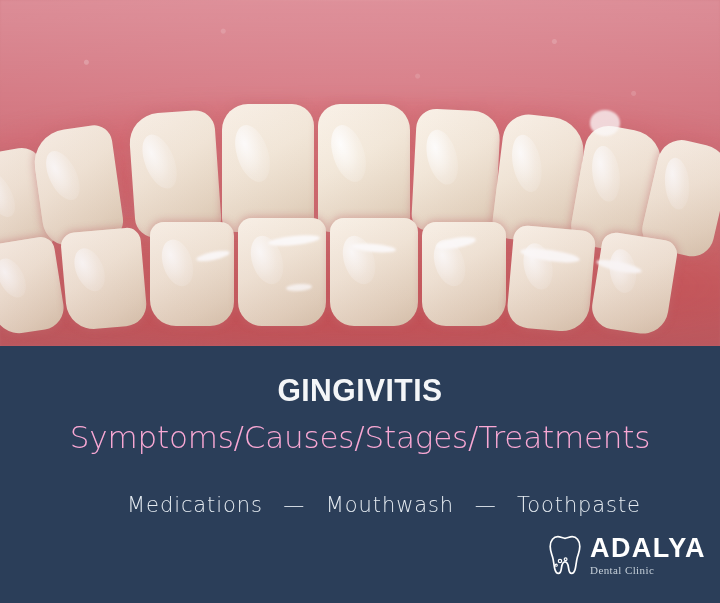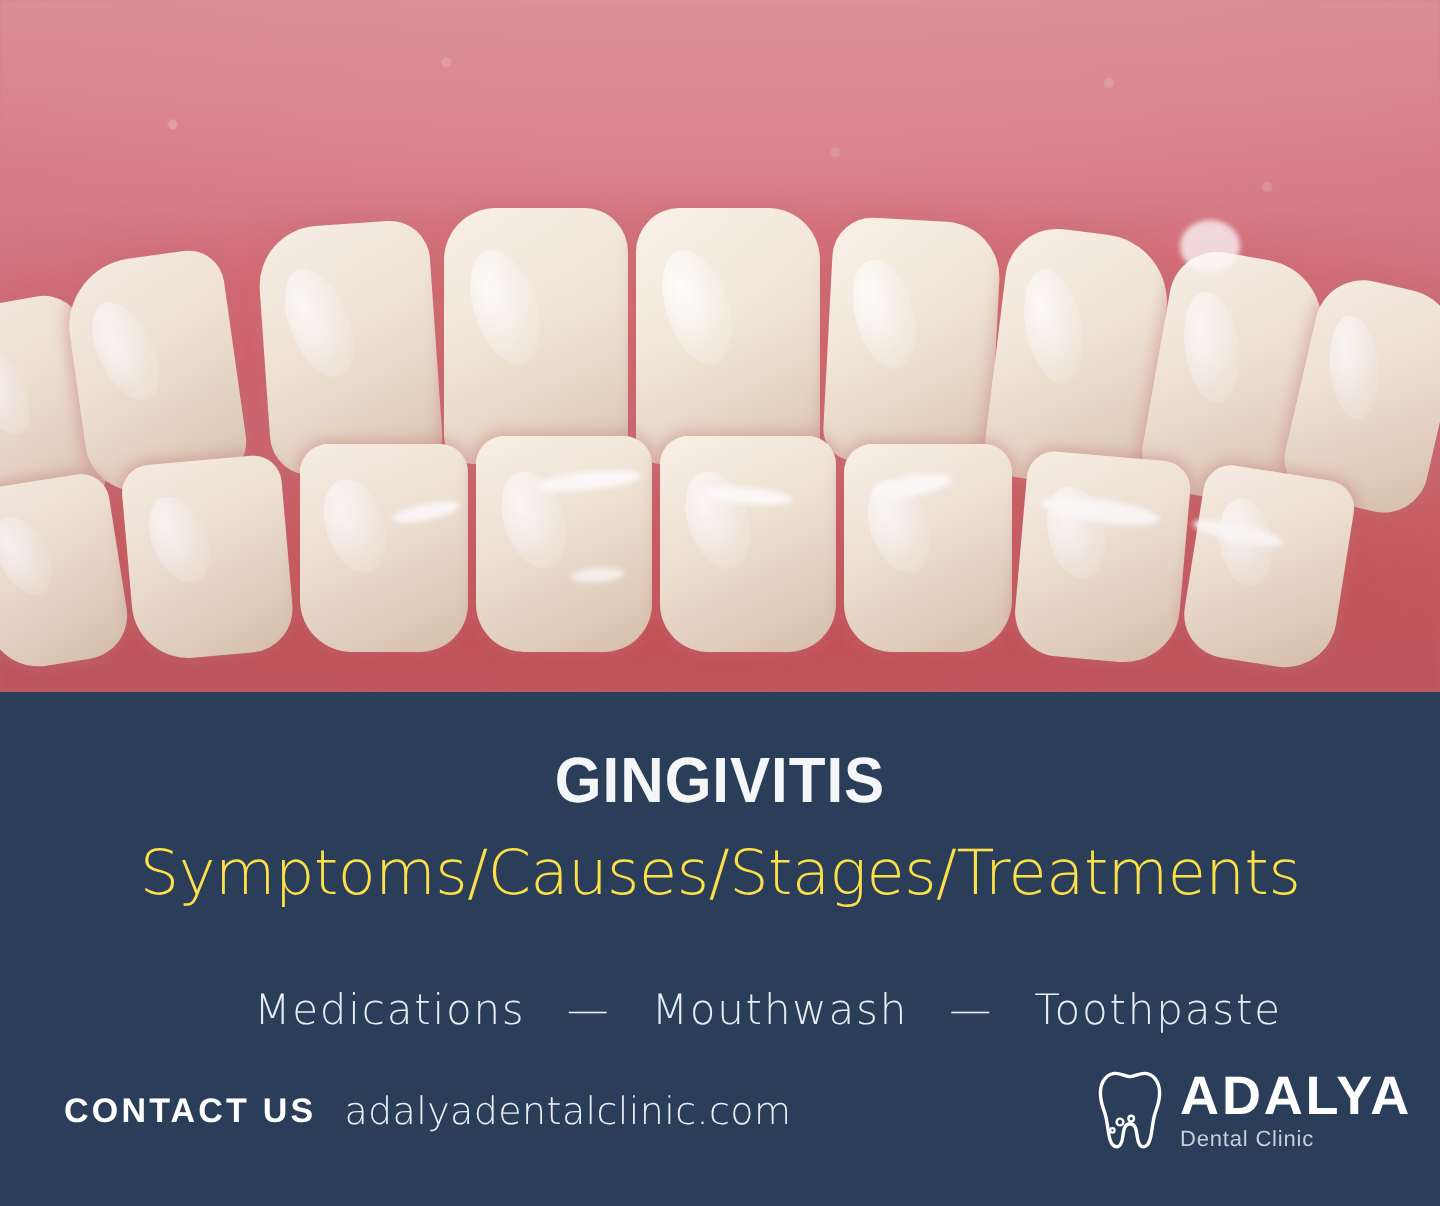--- a/index.html
+++ b/index.html
@@ -161,21 +161,21 @@
   }
 
   .subhead {
     position: absolute;
     left: 0; right: 0;
     top: 76px;
     font-size: 31px;
     font-weight: 300;
     letter-spacing: -0.2px;
     line-height: 1;
-    color: #fde047;
+    color: #f9a8d4;
     font-family: "DejaVu Sans", sans-serif;
   }
 
   .itemline {
     position: absolute;
     left: 0; right: 0;
     top: 149px;
     font-size: 21px;
     font-weight: 300;
     letter-spacing: 0.9px;
@@ -230,21 +230,21 @@
     letter-spacing: 1.4px;
     color: #ffffff;
     font-family: "Liberation Sans", sans-serif;
   }
   .logo-tag {
     margin-top: 3px;
     font-size: 11px;
     font-weight: 400;
     letter-spacing: 0.4px;
     color: #c6d0da;
-    font-family: Liberation Sans, sans-serif;
+    font-family: Liberation Serif, serif;
   }
 </style>
 </head>
 <body>
 
 <div id="poster">
 
   <div class="photo">
     <div class="gum-base"></div>
     <div class="gum-upper"></div>
@@ -291,24 +291,20 @@
     <div class="subhead">Symptoms/Causes/Stages/Treatments</div>
 
     <div class="itemline">
       <span>Medications</span>
       <span class="sep">—</span>
       <span>Mouthwash</span>
       <span class="sep">—</span>
       <span>Toothpaste</span>
     </div>
 
-    <div class="contact-row">
-      <span class="contact-label">CONTACT US</span>
-      <span class="contact-url">adalyadentalclinic.com</span>
-    </div>
 
     <div class="logo">
       <svg class="logo-mark" viewBox="0 0 40 42">
         <path d="M5.2 12.5c0-6.2 3.6-9.8 7.6-9.8 2.9 0 4.9 1.6 7.2 1.6 2.3 0 4.3-1.6 7.2-1.6 4 0 7.6 3.6 7.6 9.8 0 5.0-1.6 7.6-2.6 11.4-1.0 3.8-1.3 9.0-2.2 11.9-0.7 2.3-1.9 3.6-3.3 3.6-1.9 0-2.7-2.1-3.1-5.1-0.4-3.0-0.7-6.4-3.6-6.4s-3.2 3.4-3.6 6.4c-0.4 3.0-1.2 5.1-3.1 5.1-1.4 0-2.6-1.3-3.3-3.6-0.9-2.9-1.2-8.1-2.2-11.9C6.8 20.1 5.2 17.5 5.2 12.5z" fill="none" stroke="#ffffff" stroke-width="1.7" stroke-linejoin="round"></path>
         <circle cx="15.0" cy="27.0" r="1.7" fill="none" stroke="#ffffff" stroke-width="1.2"></circle>
         <circle cx="20.6" cy="25.3" r="1.4" fill="none" stroke="#ffffff" stroke-width="1.2"></circle>
         <circle cx="11.2" cy="31.2" r="1.1" fill="none" stroke="#ffffff" stroke-width="1.1"></circle>
       </svg>
       <div class="logo-text">
         <div class="logo-name">ADALYA</div>

